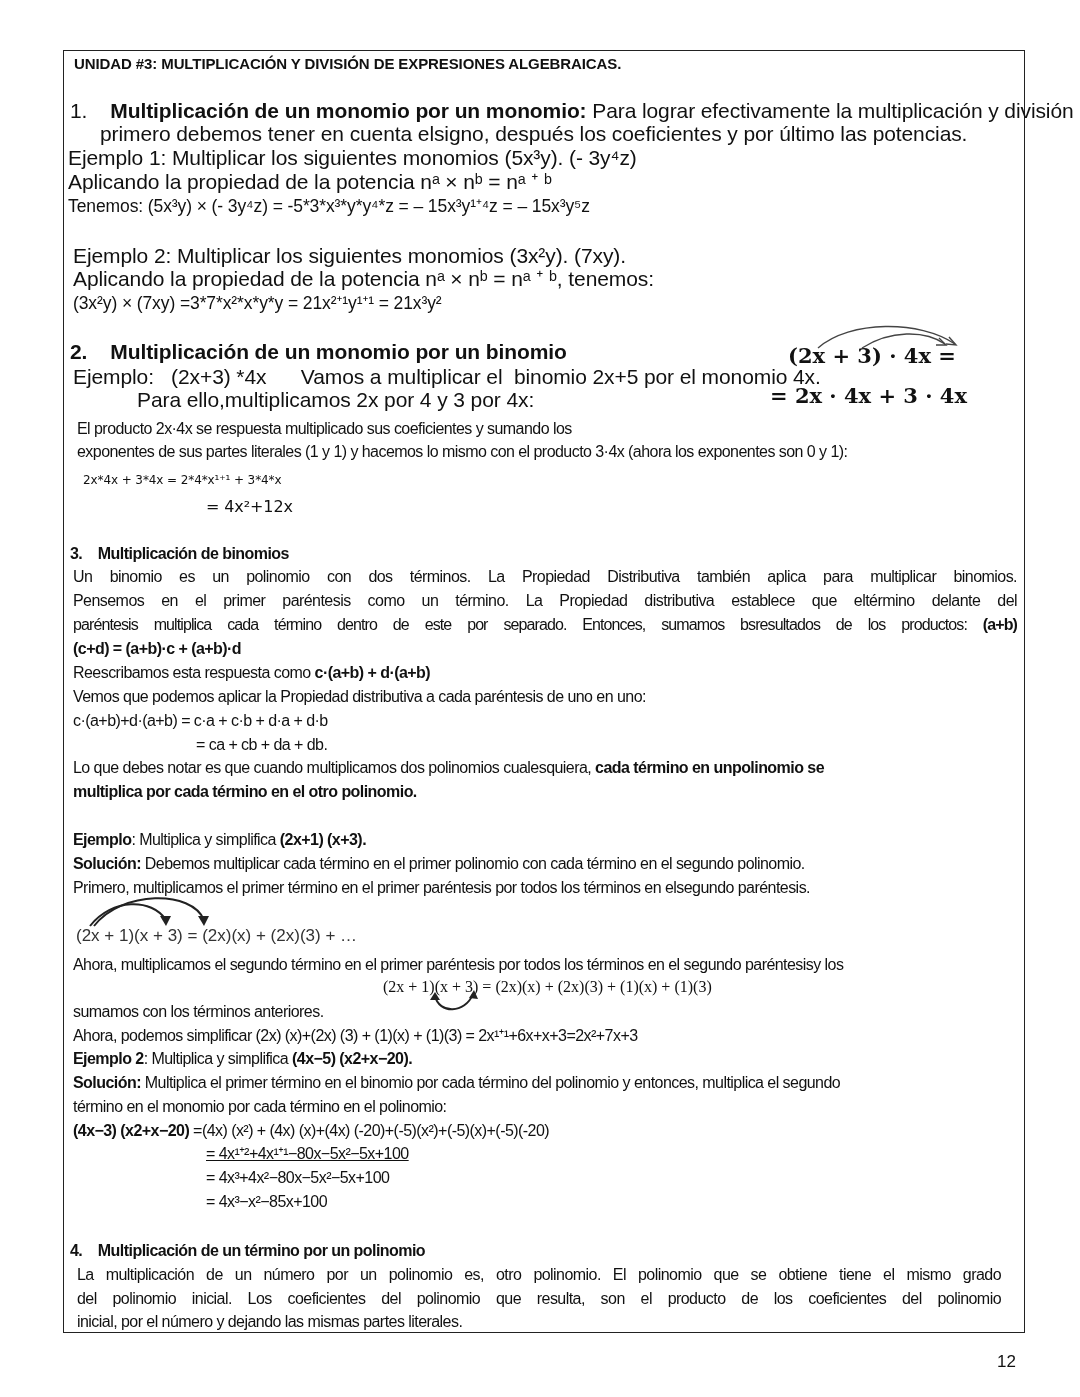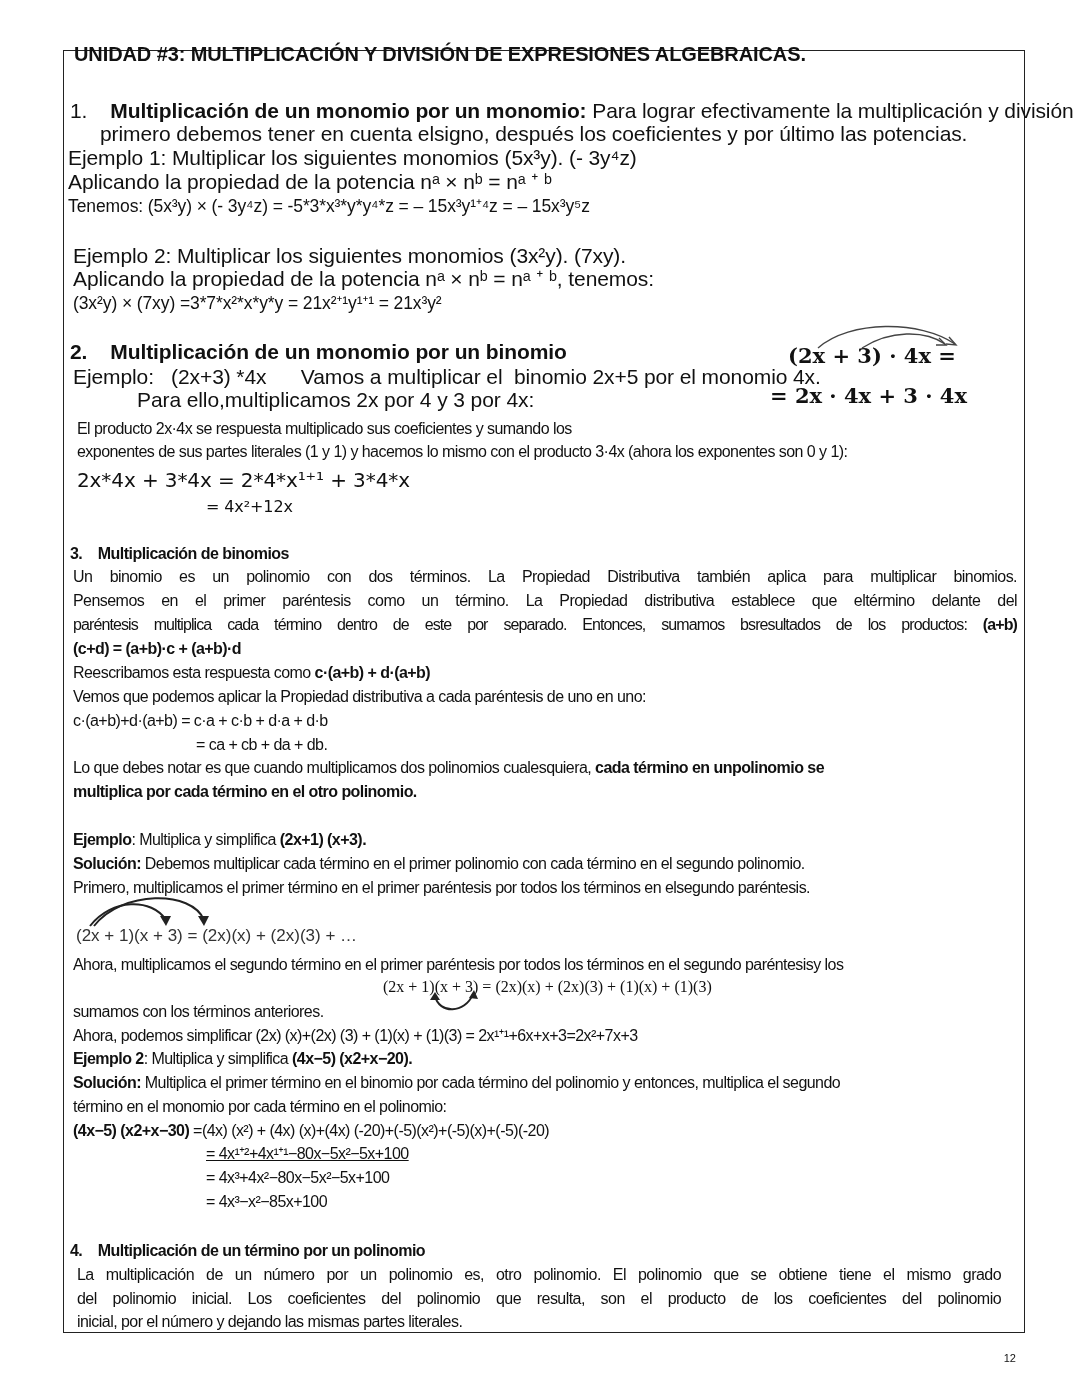--- a/index.html
+++ b/index.html
@@ -17,28 +17,28 @@
   }
   .cond { font-size: 16px; letter-spacing: -0.55px; }
   .b { font-weight: bold; }
   .just { white-space: normal; text-align: justify; text-align-last: justify; width: 944px; }
   .math {
     position: absolute; font-family: "DejaVu Serif", serif; font-size: 21px; font-weight: bold; white-space: nowrap;
   }
   .serif-sm { position: absolute; font-family: "Liberation Serif", serif; font-size: 16px; white-space: nowrap; }
   .arial-md { position: absolute; font-family: "Liberation Sans", sans-serif; font-size: 17px; white-space: nowrap; color: #333; }
   svg.arrows { position: absolute; overflow: visible; }
-  .pagenum { position: absolute; right: 64px; top: 1352px; font-size: 11px; }
+  .pagenum { position: absolute; right: 64px; top: 1352px; font-size: 17px; }
 </style>
 </head>
 <body>
 
 <div class="frame"></div>
 
-<div class="ln b" style="left:74px;top:43px;font-size:20px;">UNIDAD #3: MULTIPLICACIÓN Y DIVISIÓN DE EXPRESIONES ALGEBRAICAS.</div>
+<div class="ln b" style="left:74px;top:53px;font-size:15px;">UNIDAD #3: MULTIPLICACIÓN Y DIVISIÓN DE EXPRESIONES ALGEBRAICAS.</div>
 
 <div class="ln" style="left:70px;top:100px;">
   <span>1.</span>&nbsp;&nbsp;&nbsp;&nbsp;<span class="b">Multiplicación de un monomio por un monomio:</span><span> Para lograr efectivamente la multiplicación y división de monomios,</span>
 </div>
 <div class="ln" style="left:100px;top:123px;">primero debemos tener en cuenta elsigno, después los coeficientes y por último las potencias.</div>
 <div class="ln" style="left:68px;top:147px;">Ejemplo 1: Multiplicar los siguientes monomios (5x³y). (- 3y⁴z)</div>
 <div class="ln" style="left:68px;top:171px;">Aplicando la propiedad de la potencia nᵃ × nᵇ = nᵃ ⁺ ᵇ</div>
 <div class="ln" style="left:68px;top:195px;font-size:17.5px;">Tenemos: (5x³y) × (- 3y⁴z) = -5*3*x³*y*y⁴*z = – 15x³y¹⁺⁴z = – 15x³y⁵z</div>
 
 <div class="ln" style="left:73px;top:245px;">Ejemplo 2: Multiplicar los siguientes monomios (3x²y). (7xy).</div>
@@ -59,21 +59,21 @@
 </svg>
 <div class="math" style="left:788px;top:343px;">
   <span>(2x + 3) · 4x =</span>
 </div>
 <div class="math" style="left:770px;top:383px;text-align:right;">
   <span>= 2x · 4x + 3 · 4x</span>
 </div>
 
 <div class="ln cond" style="left:77px;top:418px;">El producto 2x·4x se respuesta multiplicado sus coeficientes y sumando los</div>
 <div class="ln cond" style="left:77px;top:441px;">exponentes de sus partes literales (1 y 1) y hacemos lo mismo con el producto 3·4x (ahora los exponentes son 0 y 1):</div>
-<div class="ln" style="left:77px;top:469px;font-family:'DejaVu Sans',sans-serif;font-size:20px;">2x*4x + 3*4x = 2*4*x¹⁺¹ + 3*4*x</div>
+<div class="ln" style="left:83px;top:469px;font-family:'DejaVu Sans',sans-serif;font-size:12px;">2x*4x + 3*4x = 2*4*x¹⁺¹ + 3*4*x</div>
 <div class="ln" style="left:206px;top:496px;font-family:'DejaVu Sans',sans-serif;font-size:16px;">= 4x²+12x</div>
 
 <div class="ln b cond" style="left:70px;top:543px;">
   <span>3.</span>&nbsp;&nbsp;&nbsp;&nbsp;<span>Multiplicación de binomios</span>
 </div>
 <div class="ln cond just" style="left:73px;top:566px;">Un binomio es un polinomio con dos términos. La Propiedad Distributiva también aplica para multiplicar binomios.</div>
 <div class="ln cond just" style="left:73px;top:590px;">Pensemos en el primer paréntesis como un término. La Propiedad distributiva establece que eltérmino delante del</div>
 <div class="ln cond just" style="left:73px;top:614px;letter-spacing:-0.9px;">
   <span>paréntesis multiplica cada término dentro de este por separado. Entonces, sumamos bsresultados de los productos: </span><span class="b">(a+b)</span>
 </div>
@@ -115,21 +115,21 @@
 <div class="ln cond" style="left:73px;top:1001px;">sumamos con los términos anteriores.</div>
 <div class="ln cond" style="left:73px;top:1025px;">Ahora, podemos simplificar (2x) (x)+(2x) (3) + (1)(x) + (1)(3) = 2x¹⁺¹+6x+x+3=2x²+7x+3</div>
 <div class="ln cond" style="left:73px;top:1048px;">
   <span class="b">Ejemplo 2</span><span>: Multiplica y simplifica </span><span class="b">(4x−5) (x2+x−20).</span>
 </div>
 <div class="ln cond" style="left:73px;top:1072px;">
   <span class="b">Solución:</span><span> Multiplica el primer término en el binomio por cada término del polinomio y entonces, multiplica el segundo</span>
 </div>
 <div class="ln cond" style="left:73px;top:1096px;">término en el monomio por cada término en el polinomio:</div>
 <div class="ln cond" style="left:73px;top:1120px;">
-  <span class="b">(4x−5) (x2+x−30)</span><span> =(4x) (x²) + (4x) (x)+(4x) (-20)+(-5)(x²)+(-5)(x)+(-5)(-20)</span>
+  <span class="b">(4x−3) (x2+x−20)</span><span> =(4x) (x²) + (4x) (x)+(4x) (-20)+(-5)(x²)+(-5)(x)+(-5)(-20)</span>
 </div>
 <div class="ln cond" style="left:206px;top:1143px;text-decoration:underline;">= 4x¹⁺²+4x¹⁺¹−80x−5x²−5x+100</div>
 <div class="ln cond" style="left:206px;top:1167px;">= 4x³+4x²−80x−5x²−5x+100</div>
 <div class="ln cond" style="left:206px;top:1191px;">= 4x³−x²−85x+100</div>
 
 <div class="ln b cond" style="left:70px;top:1240px;">
   <span>4.</span>&nbsp;&nbsp;&nbsp;&nbsp;<span>Multiplicación de un término por un polinomio</span>
 </div>
 <div class="ln cond just" style="left:77px;top:1264px;width:924px;">La multiplicación de un número por un polinomio es, otro polinomio. El polinomio que se obtiene tiene el mismo grado</div>
 <div class="ln cond just" style="left:77px;top:1288px;width:924px;">del polinomio inicial. Los coeficientes del polinomio que resulta, son el producto de los coeficientes del polinomio</div>

